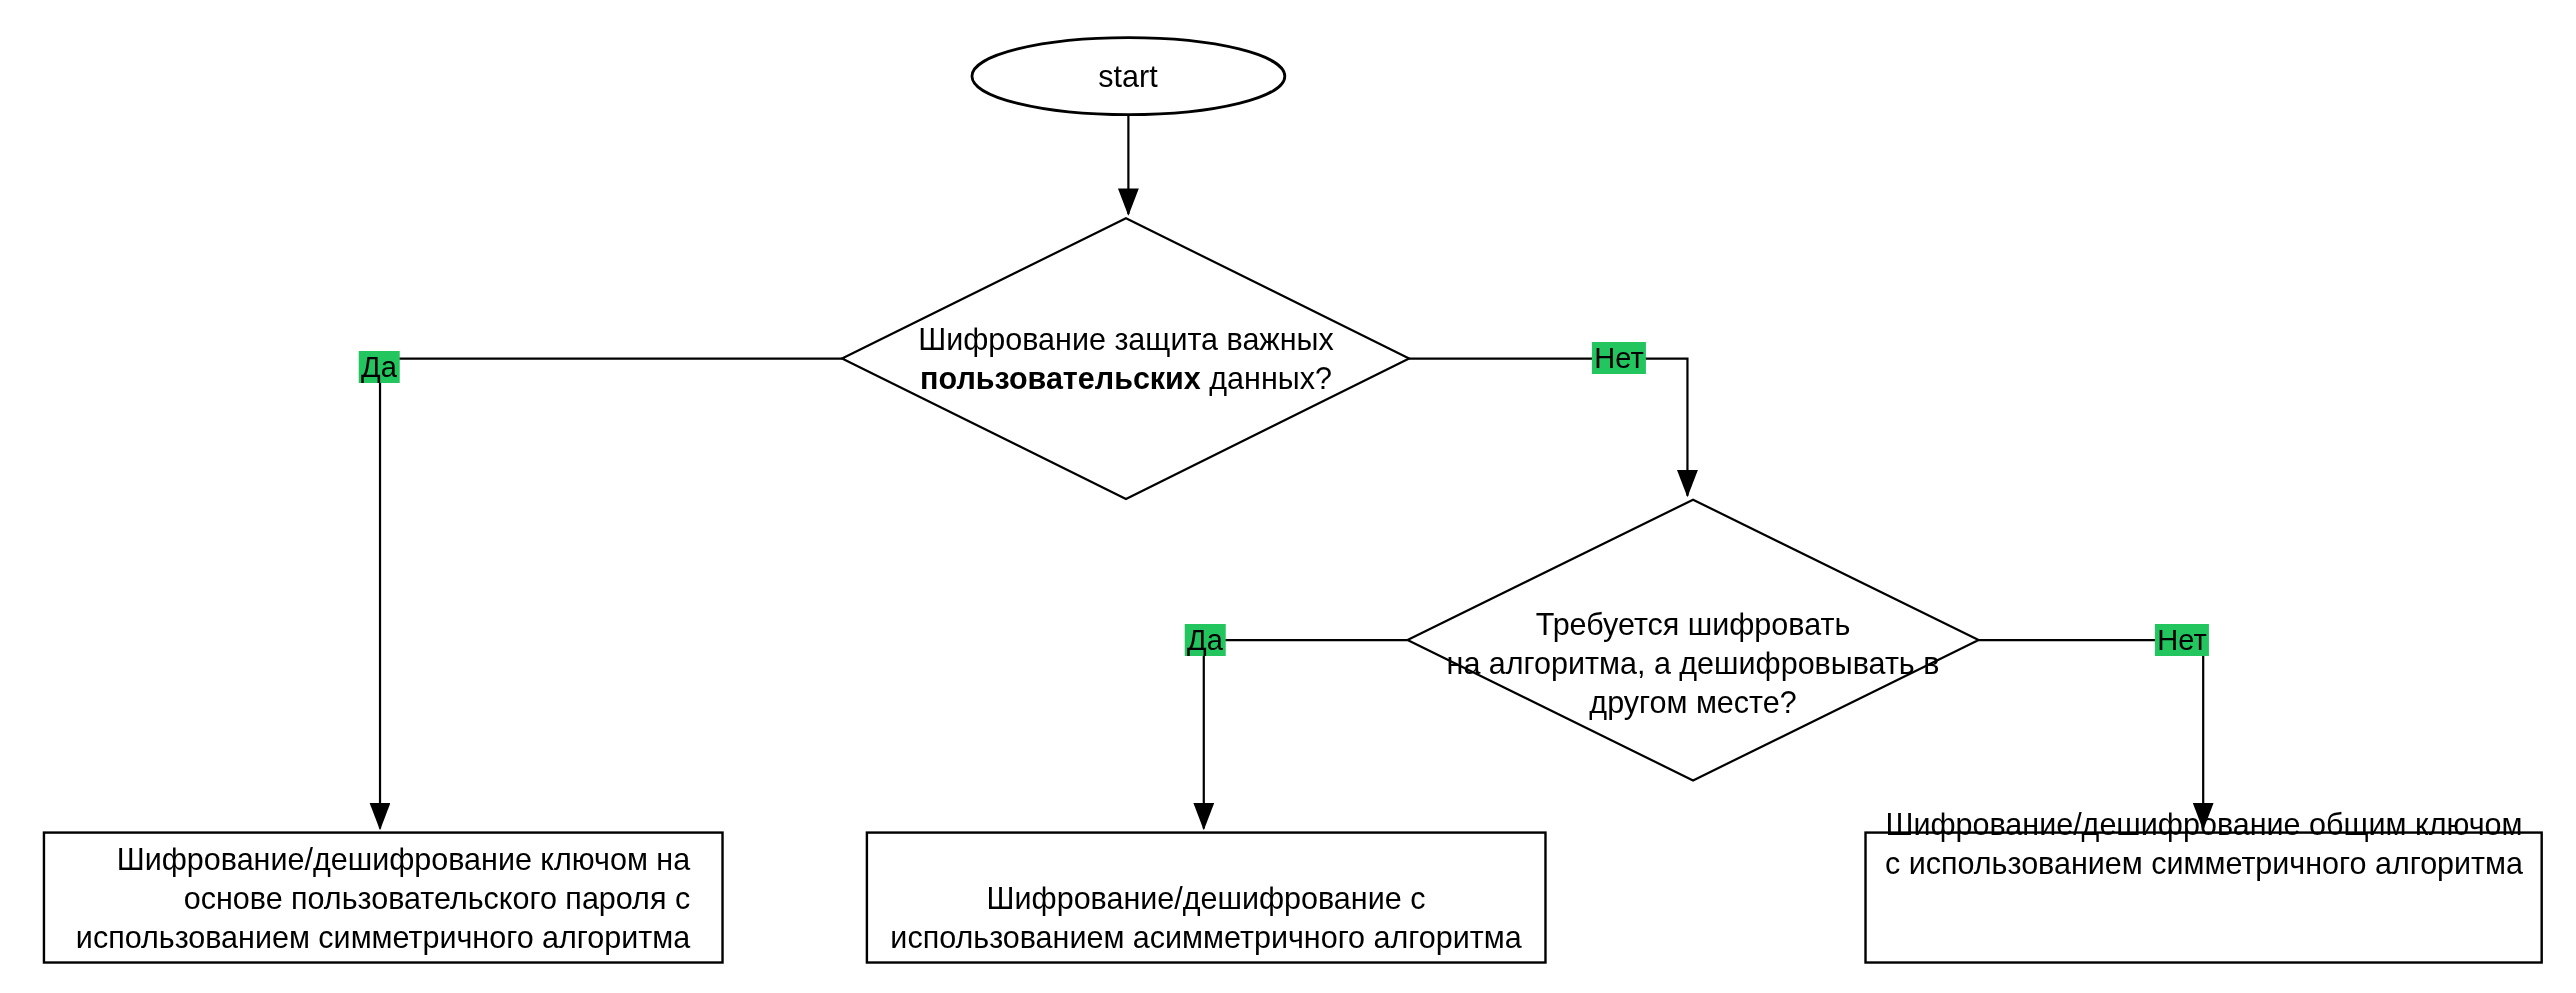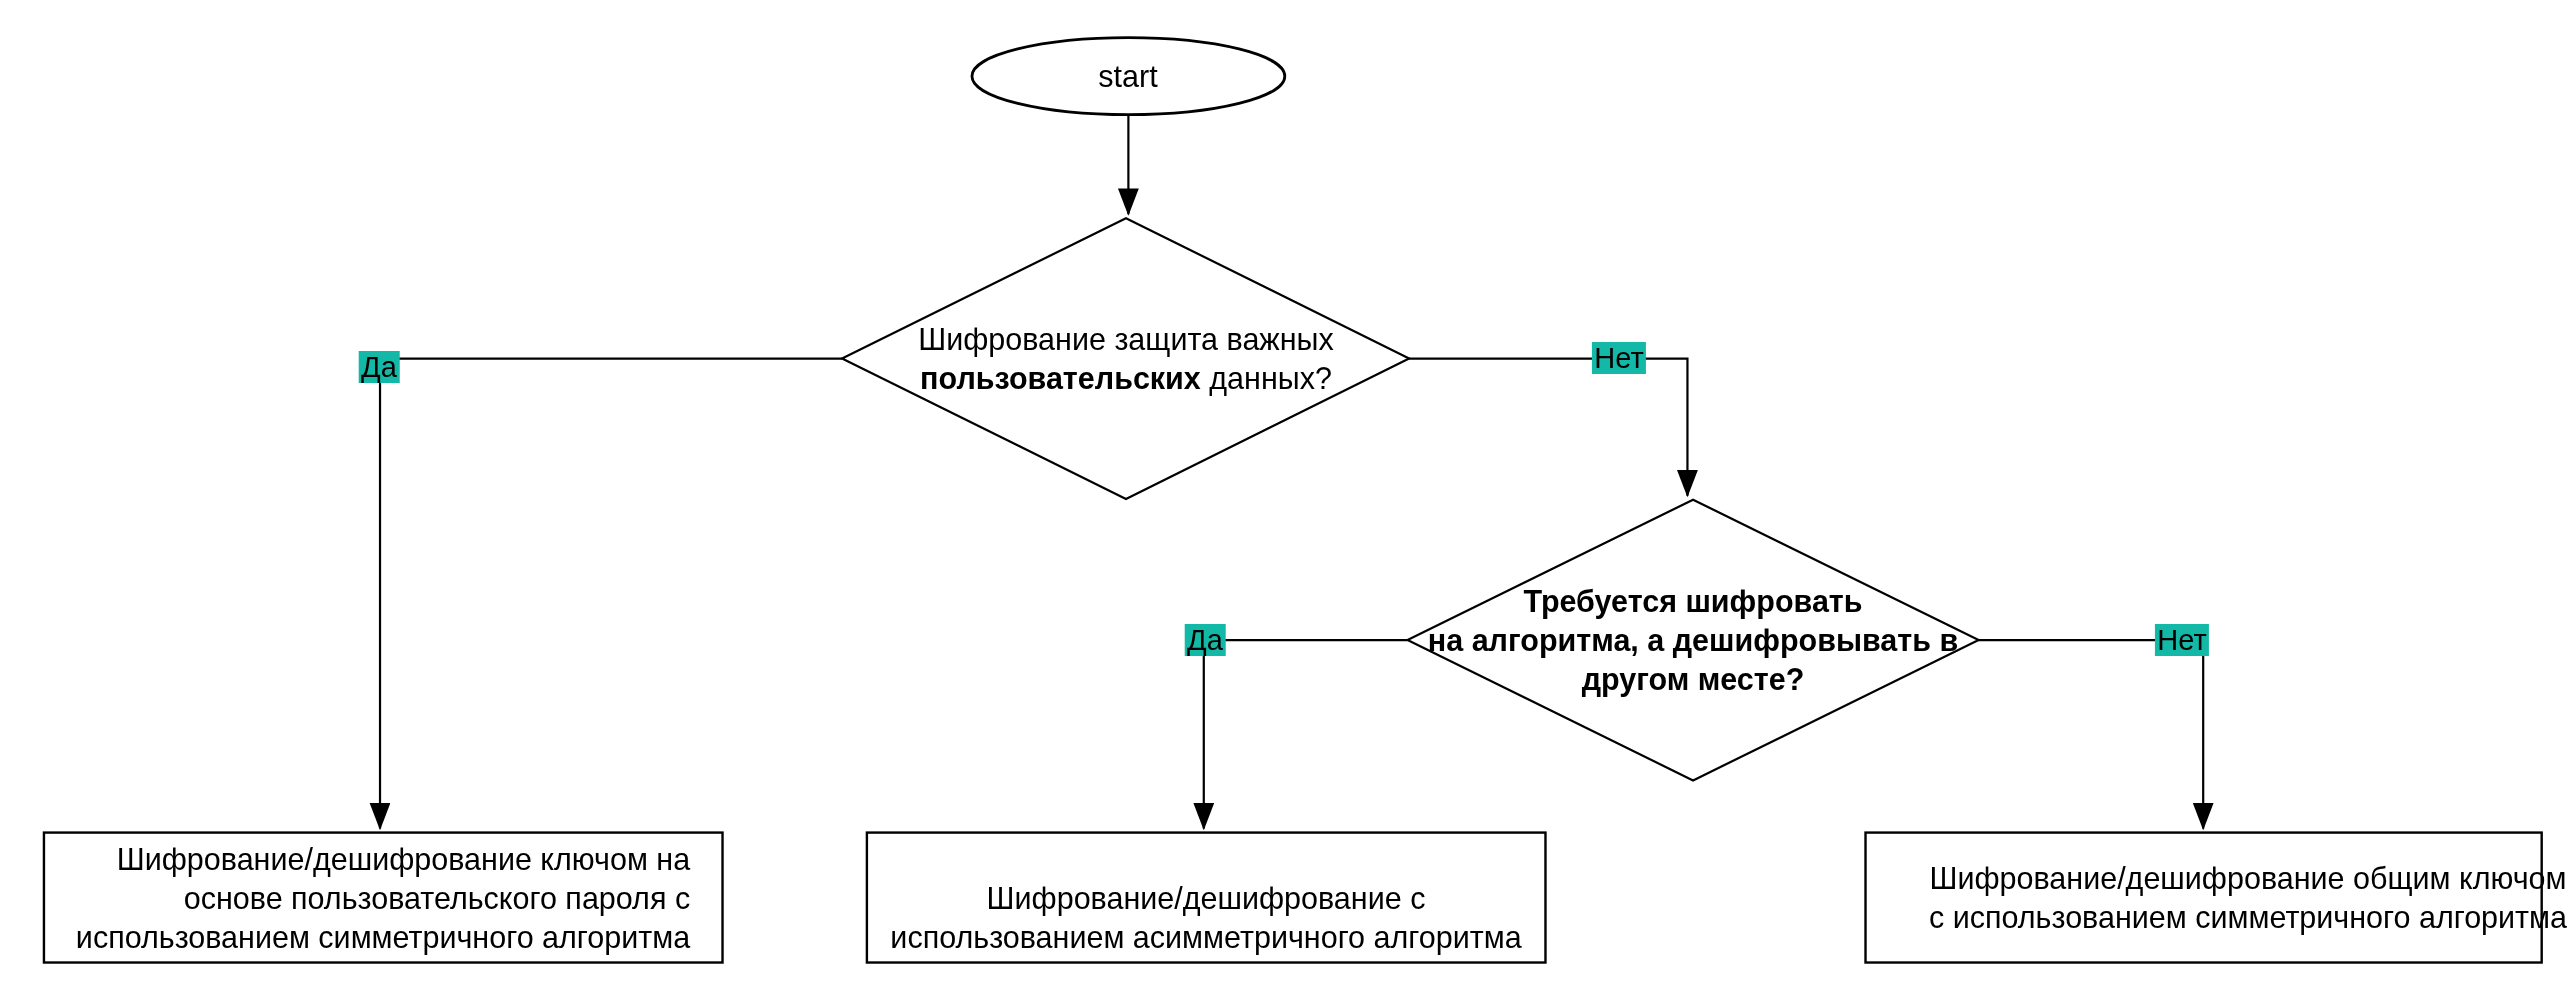--- a/index.html
+++ b/index.html
@@ -39,21 +39,21 @@
     color: #000000;
   }
   .line { display: block; }
   .b { font-weight: 700; }
   .edge-label {
     position: absolute;
     transform: translate(-50%, -50%);
     font-size: 29px;
     line-height: 32px;
     white-space: nowrap;
-    background: #14b8a6;
+    background: #22c55e;
     padding: 0 2.4px;
     color: #000000;
   }
 </style>
 </head>
 <body>
 
 <div id="canvas">
 
   <svg id="diagram-svg" width="2576" height="993" viewBox="0 0 3210 1238">
@@ -77,38 +77,38 @@
     <rect class="shape" x="2325" y="1038" width="843" height="162" stroke-width="3"></rect>
   </svg>
 
   <div class="node-text" style="left:1128px; top:76px;">start</div>
 
   <div class="node-text" style="left:1126px; top:359px;">
     <span class="line">Шифрование защита важных</span>
     <span class="line"><b class="b">пользовательских</b><span> данных?</span></span>
   </div>
 
-  <div class="node-text" style="left:1693px; top:640px;font-weight:bold;">
+  <div class="node-text" style="left:1693px; top:663px;">
     <span class="line">Требуется шифровать</span>
     <span class="line">на алгоритма, а дешифровывать в</span>
     <span class="line">другом месте?</span>
   </div>
 
   <div class="node-text" style="left:383px; top:898px;text-align:right;">
     <span class="line">Шифрование/дешифрование ключом на</span>
     <span class="line">основе пользовательского пароля с</span>
     <span class="line">использованием симметричного алгоритма</span>
   </div>
 
   <div class="node-text" style="left:1206px; top:898px;margin-top:20px;">
     <span class="line">Шифрование/дешифрование с</span>
     <span class="line">использованием асимметричного алгоритма</span>
   </div>
 
-  <div class="node-text" style="left:2204px; top:898px;margin-left:44px;">
+  <div class="node-text" style="left:2204px; top:844px;">
     <span class="line">Шифрование/дешифрование общим ключом</span>
     <span class="line">с использованием симметричного алгоритма</span>
   </div>
 
   <div class="edge-label" style="left:379px; top:367px;">Да</div>
   <div class="edge-label" style="left:1619px; top:358px;">Нет</div>
   <div class="edge-label" style="left:1205px; top:640px;">Да</div>
   <div class="edge-label" style="left:2182px; top:640px;">Нет</div>
 
 </div>

